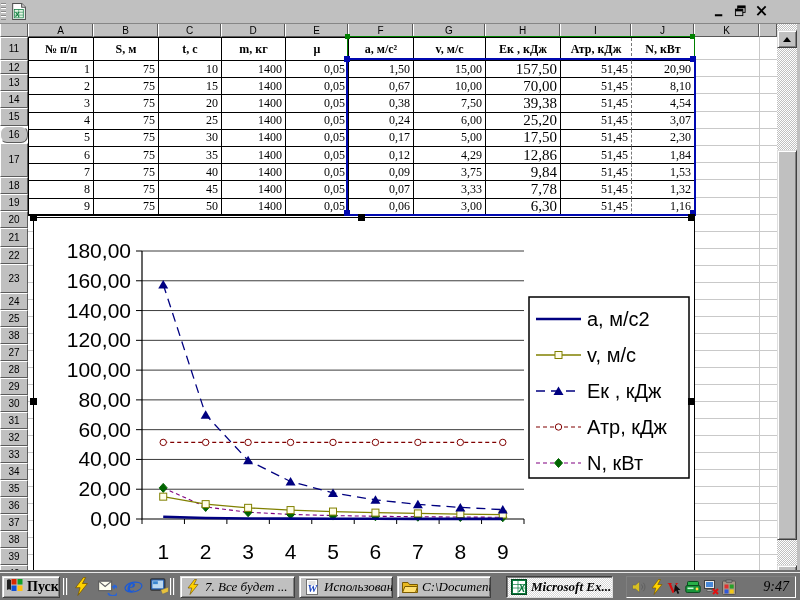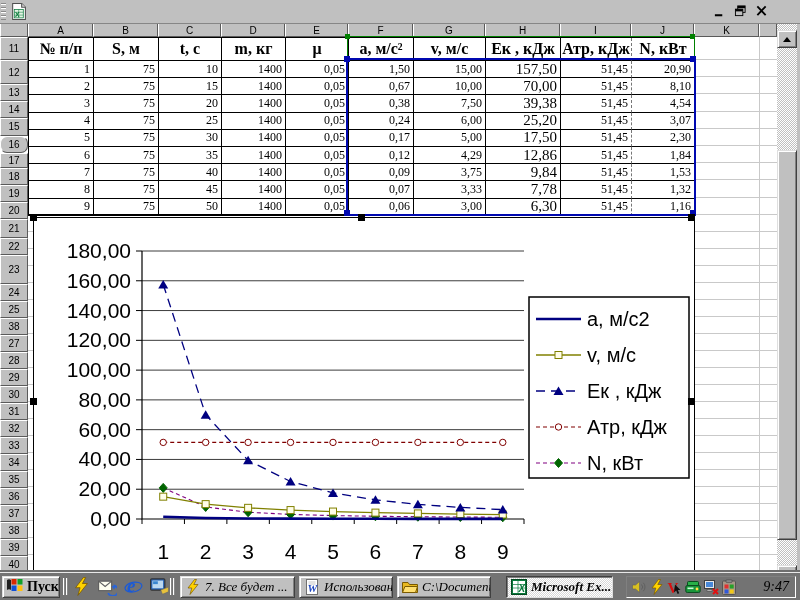--- a/index.html
+++ b/index.html
@@ -34,21 +34,21 @@
   .hline11{position:absolute;left:694px;top:36px;width:83px;height:1px;background:#c9c9c9;z-index:1}
   .gridlower{position:absolute;left:28px;top:192px;width:749px;height:357px;z-index:1;
     background:repeating-linear-gradient(to bottom,transparent 0 16px,#c9c9c9 16px 17px)}
   .vlineK{position:absolute;left:759px;top:14px;width:1px;height:535px;background:#c9c9c9;z-index:1}
 
   #data-table{position:absolute;left:28px;top:14px;display:grid;background:#fff;
     border-left:1px solid #000;border-top:1px solid #000;z-index:4}
   .cell{box-sizing:border-box;border-right:1px solid #000;border-bottom:1px solid #000;
     font-family:"Liberation Serif",serif;font-size:12px;display:flex;align-items:center;
     overflow:hidden;white-space:nowrap;background:#fff;color:#000}
-  .hc{justify-content:center;font-weight:bold;font-size:16px}
+  .hc{justify-content:center;font-weight:bold;font-size:12px}
   .dc{justify-content:flex-end;padding-right:3px}
   .big{font-size:15px}
   .dashR{border-right:1px dashed #777}
   .lastR{border-bottom:2px solid #000}
 
   .selgreen{position:absolute;left:347px;top:13px;width:348px;height:24px;
     border:1px solid #008000;z-index:6;box-sizing:border-box}
   .selblue{position:absolute;left:346px;top:35px;width:350px;height:158px;
     border:2px solid #0008b0;z-index:6;box-sizing:border-box}
   .handle{position:absolute;z-index:7}
@@ -153,26 +153,26 @@
         <div class="colhdr hdr3d" style="width: 65px;">F</div>
         <div class="colhdr hdr3d" style="width: 72px;">G</div>
         <div class="colhdr hdr3d" style="width: 75px;">H</div>
         <div class="colhdr hdr3d" style="width: 71px;">I</div>
         <div class="colhdr hdr3d" style="width: 63px;">J</div>
         <div class="colhdr hdr3d" style="width: 65px;">K</div>
         <div class="colhdr hdr3d" style="width: 18px;"></div>
       </div>
     <div id="row-headers">
         <div class="rowhdr hdr3d" style="height: 23px;">11</div>
-        <div class="rowhdr hdr3d" style="height: 24px;">12</div>
+        <div class="rowhdr hdr3d" style="height: 14px;">12</div>
         <div class="rowhdr hdr3d" style="height: 17.2px;">13</div>
         <div class="rowhdr hdr3d" style="height: 17.2px;">14</div>
         <div class="rowhdr hdr3d" style="height: 17.2px;">15</div>
         <div class="rowhdr hdr3d" style="height: 17.2px; border-radius: 7px;">16</div>
-        <div class="rowhdr hdr3d" style="height: 15px;">17</div>
+        <div class="rowhdr hdr3d" style="height: 34px;">17</div>
         <div class="rowhdr hdr3d" style="height: 17.2px;">18</div>
         <div class="rowhdr hdr3d" style="height: 17.2px;">19</div>
         <div class="rowhdr hdr3d" style="height: 17.2px;">20</div>
         <div class="rowhdr hdr3d" style="height: 19px;">21</div>
         <div class="rowhdr hdr3d" style="height: 17px;">22</div>
         <div class="rowhdr hdr3d" style="height: 29px;">23</div>
         <div class="rowhdr hdr3d" style="height: 17px;">24</div>
         <div class="rowhdr hdr3d" style="height: 17px;">25</div>
         <div class="rowhdr hdr3d" style="height: 17px;">38</div>
         <div class="rowhdr hdr3d" style="height: 17px;">27</div>

